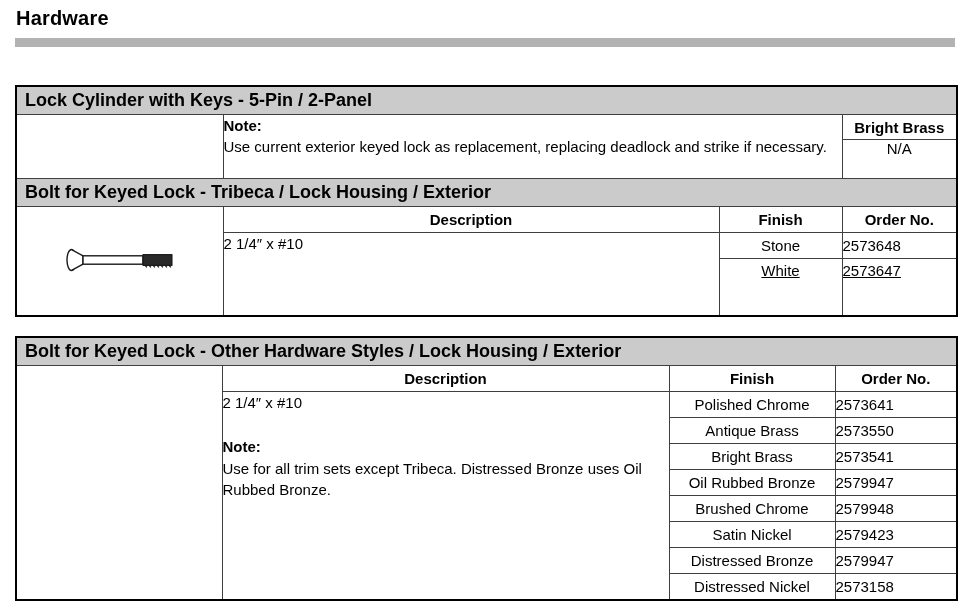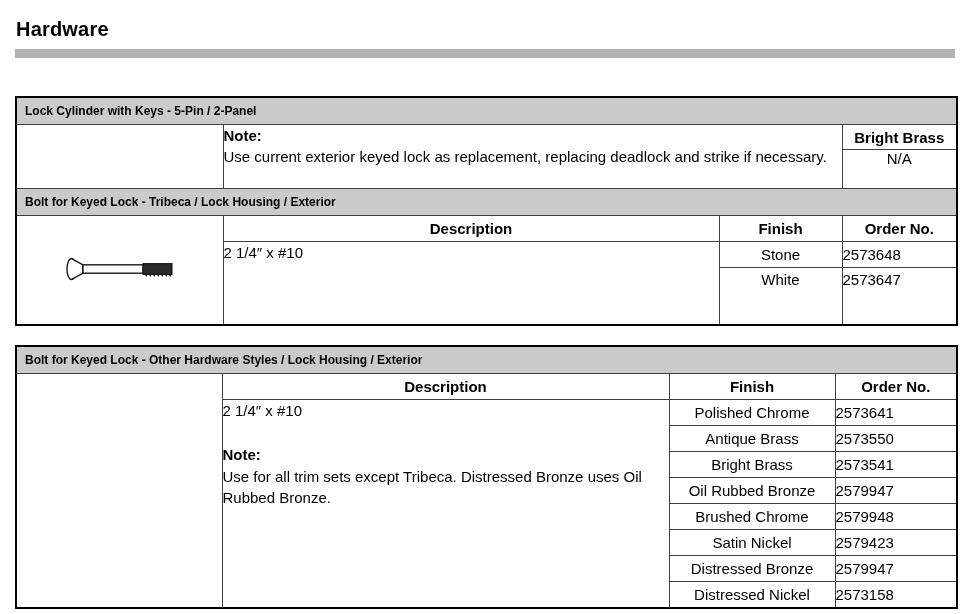--- a/index.html
+++ b/index.html
@@ -2,52 +2,52 @@
 <html><head>
 <meta charset="utf-8">
 <style>
   html,body { margin:0; padding:0; background:#ffffff; }
   body {
     width:973px; height:614px;
     font-family:"Liberation Sans", sans-serif;
     color:#000;
     -webkit-font-smoothing:antialiased;
   }
-  .page { padding:14px 18px 0 15px; box-sizing:border-box; }
+  .page { padding:3px 18px 0 15px; box-sizing:border-box; }
   .page-title {
     font-size:20px; font-weight:bold; margin:4px 0 8px 1px; letter-spacing:0.2px;
   }
   .title-bar {
     height:9px; width:940px; background:#b2b2b2; margin-bottom:38px;
   }
   table.hw-table {
     border-collapse:collapse; table-layout:fixed;
     width:941px; border:2px solid #000;
   }
   table.hw-table td, table.hw-table th {
     border:1px solid #3f3f3f; font-size:15px; padding:0; overflow:hidden;
   }
   tr.section-header th {
-    background:#cbcbcb; text-align:left; font-size:12px; font-weight:bold;
+    background:#cbcbcb; text-align:left; font-size:18px; font-weight:bold;
     padding:3px 8px; height:20px;
   }
   tr.col-header th {
     font-weight:bold; text-align:center; height:20px; padding:2px 0; font-size:15px;margin-left:8px;
   }
   .h26 { height:26px; }
   .h25 { height:25px; }
   .note-cell { vertical-align:top; padding:3px 9px 4px 9px; line-height:1.42; }
   .bold { font-weight:bold; }
   .bb-cell { font-weight:bold; text-align:center; vertical-align:middle; height:23px; }
   .na-cell { text-align:center; vertical-align:top; padding-top:4px; height:38px; }
   .img-cell { vertical-align:middle; text-align:center; }
   .desc-cell { vertical-align:top; padding:4px 9px; line-height:1.42; }
   .finish-cell { text-align:center; padding:2px 10px; vertical-align:middle; }
   .order-cell { vertical-align:middle; }
-  tr.tall-row td { height:53px; vertical-align:top; padding-top:3px; }
+  tr.tall-row td { height:53px; vertical-align:top; padding-top:3px;text-decoration:underline; }
   .note-block { margin-top:23px; }
   .tbl-gap { height:19px; }
 </style>
 </head>
 <body>
 
 <div class="page">
 
   <div class="page-title">Hardware</div>
   <div class="title-bar"></div>

